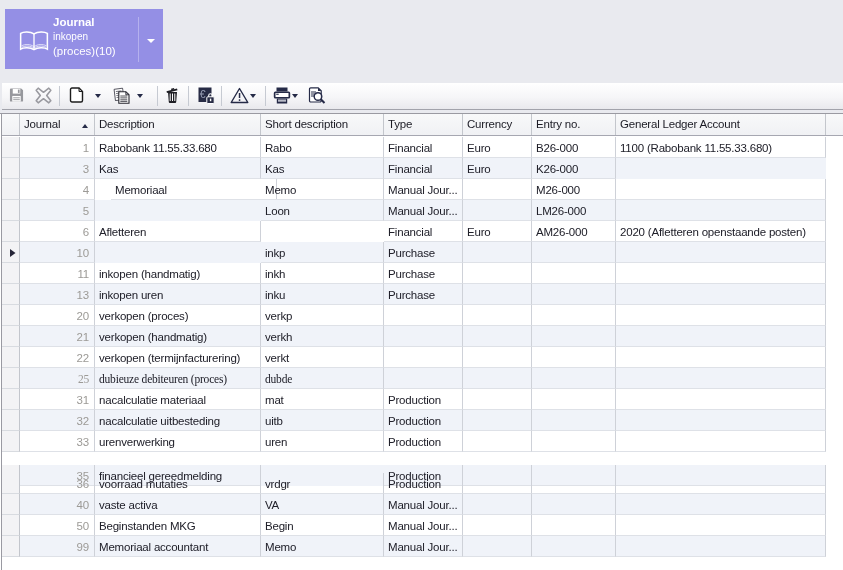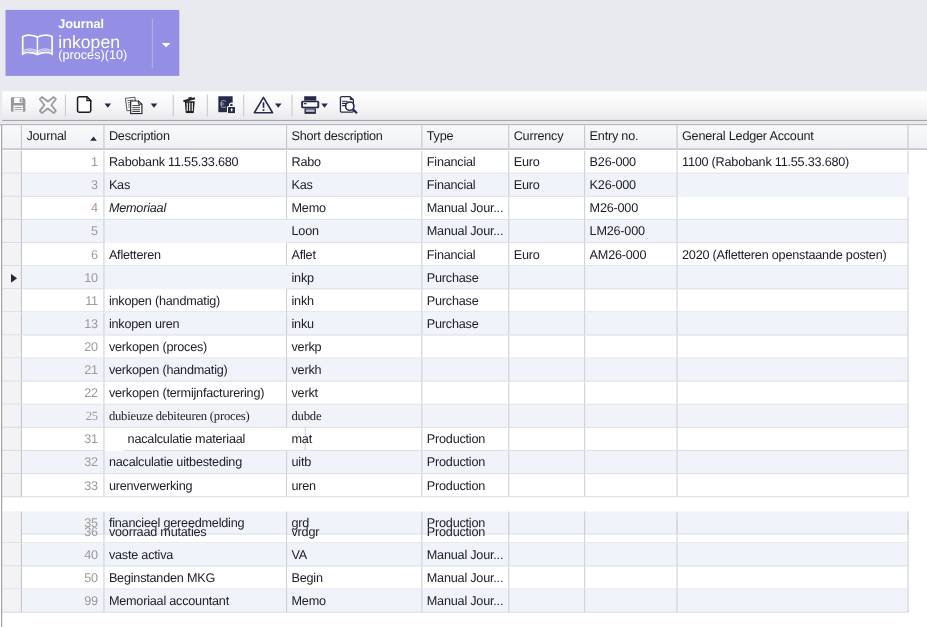--- a/index.html
+++ b/index.html
@@ -1,21 +1,21 @@
 <!DOCTYPE html>
 <html><head>
 <meta charset="utf-8">
 <style>
 * { margin:0; padding:0; box-sizing:border-box; }
 html,body { width:843px; height:570px; }
 body { font-family:"Liberation Sans",sans-serif; background:#ffffff; position:relative; overflow:hidden; }
 .topbg { position:absolute; left:0; top:0; width:843px; height:113px; background:#e9eaef; }
 .tab { position:absolute; left:5px; top:9px; width:158px; height:60px; background:#948fe5; color:#fff; }
 .tab .ttl { position:absolute; left:48px; top:7px; font-size:11.5px; font-weight:bold; }
-.tab .sub1 { position:absolute; left:48px; top:21.5px; font-size:16px; }
+.tab .sub1 { position:absolute; left:48px; top:21.5px; font-size:10px; }
 .tab .sub2 { position:absolute; left:48px; top:35.5px; font-size:11.5px; }
 .tab .vsep { position:absolute; left:133px; top:8px; width:1px; height:45px; background:#b5b1ee; }
 .tab .arr { position:absolute; left:142px; top:30px; width:0; height:0; border-left:4px solid transparent; border-right:4px solid transparent; border-top:4.5px solid #ffffff; }
 .bookicon { position:absolute; left:13px; top:22px; }
 
 .toolbar { position:absolute; left:2px; top:83px; width:841px; height:27px; background:linear-gradient(#ffffff,#f6f6f8 55%,#e9e9ed); border-bottom:1px solid #a2a3ab; }
 .tbsep { position:absolute; top:3px; width:1px; height:20px; background:#c6cad2; }
 .ticon { position:absolute; top:4px; }
 .darr { position:absolute; top:10.5px; width:0; height:0; border-left:3.5px solid transparent; border-right:3.5px solid transparent; border-top:4.5px solid #252a47; }
 
@@ -141,41 +141,40 @@
       <div class="cell num" style="left: 18px; width: 75px;">3</div>
       <div class="cell" style="left: 93px; width: 166px;">Kas</div>
       <div class="cell" style="left: 259px; width: 123px;">Kas</div>
       <div class="cell" style="left: 382px; width: 79px;">Financial</div>
       <div class="cell" style="left: 461px; width: 69px;">Euro</div>
       <div class="cell" style="left: 530px; width: 84px;">K26-000</div>
     </div>
     <div class="row" style="top: 65px;">
       <div class="sel"></div>
       <div class="cell num" style="left: 18px; width: 75px;">4</div>
-      <div class="cell" style="left: 93px; width: 166px; font-style: italic;">Memoriaal</div>
+      <div class="cell" style="left: 109px; width: 166px;">Memoriaal</div>
       <div class="cell" style="left: 259px; width: 123px;">Memo</div>
       <div class="cell" style="left: 382px; width: 79px;">Manual Jour...</div>
       <div class="cell" style="left: 461px; width: 69px;"></div>
       <div class="cell" style="left: 530px; width: 84px;">M26-000</div>
       <div class="cell" style="left: 614px; width: 210px;"></div>
     </div>
     <div class="row alt" style="top: 86px;">
       <div class="sel"></div>
       <div class="cell num" style="left: 18px; width: 75px;">5</div>
       <div class="cell" style="left: 259px; width: 123px;">Loon</div>
       <div class="cell" style="left: 382px; width: 79px;">Manual Jour...</div>
       <div class="cell" style="left: 461px; width: 69px;"></div>
       <div class="cell" style="left: 530px; width: 84px;">LM26-000</div>
       <div class="cell" style="left: 614px; width: 210px;"></div>
     </div>
     <div class="row" style="top: 107px;">
       <div class="sel"></div>
       <div class="cell num" style="left: 18px; width: 75px;">6</div>
       <div class="cell" style="left: 93px; width: 166px;">Afletteren</div>
-      <div class="cell" style="left: 259px; width: 123px;">Aflet</div>
       <div class="cell" style="left: 382px; width: 79px;">Financial</div>
       <div class="cell" style="left: 461px; width: 69px;">Euro</div>
       <div class="cell" style="left: 530px; width: 84px;">AM26-000</div>
       <div class="cell" style="left: 614px; width: 210px;">2020 (Afletteren openstaande posten)</div>
     </div>
     <div class="row alt" style="top: 128px;">
       <div class="sel">
         <svg width="6" height="8" style="position:absolute;left:8px;top:6.5px">
           <path d="M0 0 L5.5 4 L0 8 Z" fill="#262638"></path>
         </svg>
@@ -243,21 +242,21 @@
       <div class="cell" style="left: 93px; width: 166px;">dubieuze debiteuren (proces)</div>
       <div class="cell" style="left: 259px; width: 123px;">dubde</div>
       <div class="cell" style="left: 382px; width: 79px;"></div>
       <div class="cell" style="left: 461px; width: 69px;"></div>
       <div class="cell" style="left: 530px; width: 84px;"></div>
       <div class="cell" style="left: 614px; width: 210px;"></div>
     </div>
     <div class="row" style="top: 275px;">
       <div class="sel"></div>
       <div class="cell num" style="left: 18px; width: 75px;">31</div>
-      <div class="cell" style="left: 110px; width: 166px;">nacalculatie materiaal</div>
+      <div class="cell" style="left: 93px; width: 166px;">nacalculatie materiaal</div>
       <div class="cell" style="left: 259px; width: 123px;">mat</div>
       <div class="cell" style="left: 382px; width: 79px;">Production</div>
       <div class="cell" style="left: 461px; width: 69px;"></div>
       <div class="cell" style="left: 530px; width: 84px;"></div>
       <div class="cell" style="left: 614px; width: 210px;"></div>
     </div>
     <div class="row alt" style="top: 296px;">
       <div class="sel"></div>
       <div class="cell num" style="left: 18px; width: 75px;">32</div>
       <div class="cell" style="left: 93px; width: 166px;">nacalculatie uitbesteding</div>
@@ -274,21 +273,20 @@
       <div class="cell" style="left: 259px; width: 123px;">uren</div>
       <div class="cell" style="left: 382px; width: 79px;">Production</div>
       <div class="cell" style="left: 461px; width: 69px;"></div>
       <div class="cell" style="left: 530px; width: 84px;"></div>
       <div class="cell" style="left: 614px; width: 210px;"></div>
     </div>
     <div class="row alt" style="top: 338px; margin-top: 13px;">
       <div class="sel"></div>
       <div class="cell num" style="left: 18px; width: 75px;">35</div>
       <div class="cell" style="left: 93px; width: 166px;">financieel gereedmelding</div>
-      <div class="cell" style="left: 259px; width: 123px;">grd</div>
       <div class="cell" style="left: 382px; width: 79px;">Production</div>
       <div class="cell" style="left: 461px; width: 69px;"></div>
       <div class="cell" style="left: 530px; width: 84px;"></div>
       <div class="cell" style="left: 614px; width: 210px;"></div>
     </div>
     <div class="row" style="top: 359px;">
       <div class="sel"></div>
       <div class="cell num" style="left: 18px; width: 75px;">36</div>
       <div class="cell" style="left: 93px; width: 166px;">voorraad mutaties</div>
       <div class="cell" style="left: 259px; width: 123px;">vrdgr</div>

